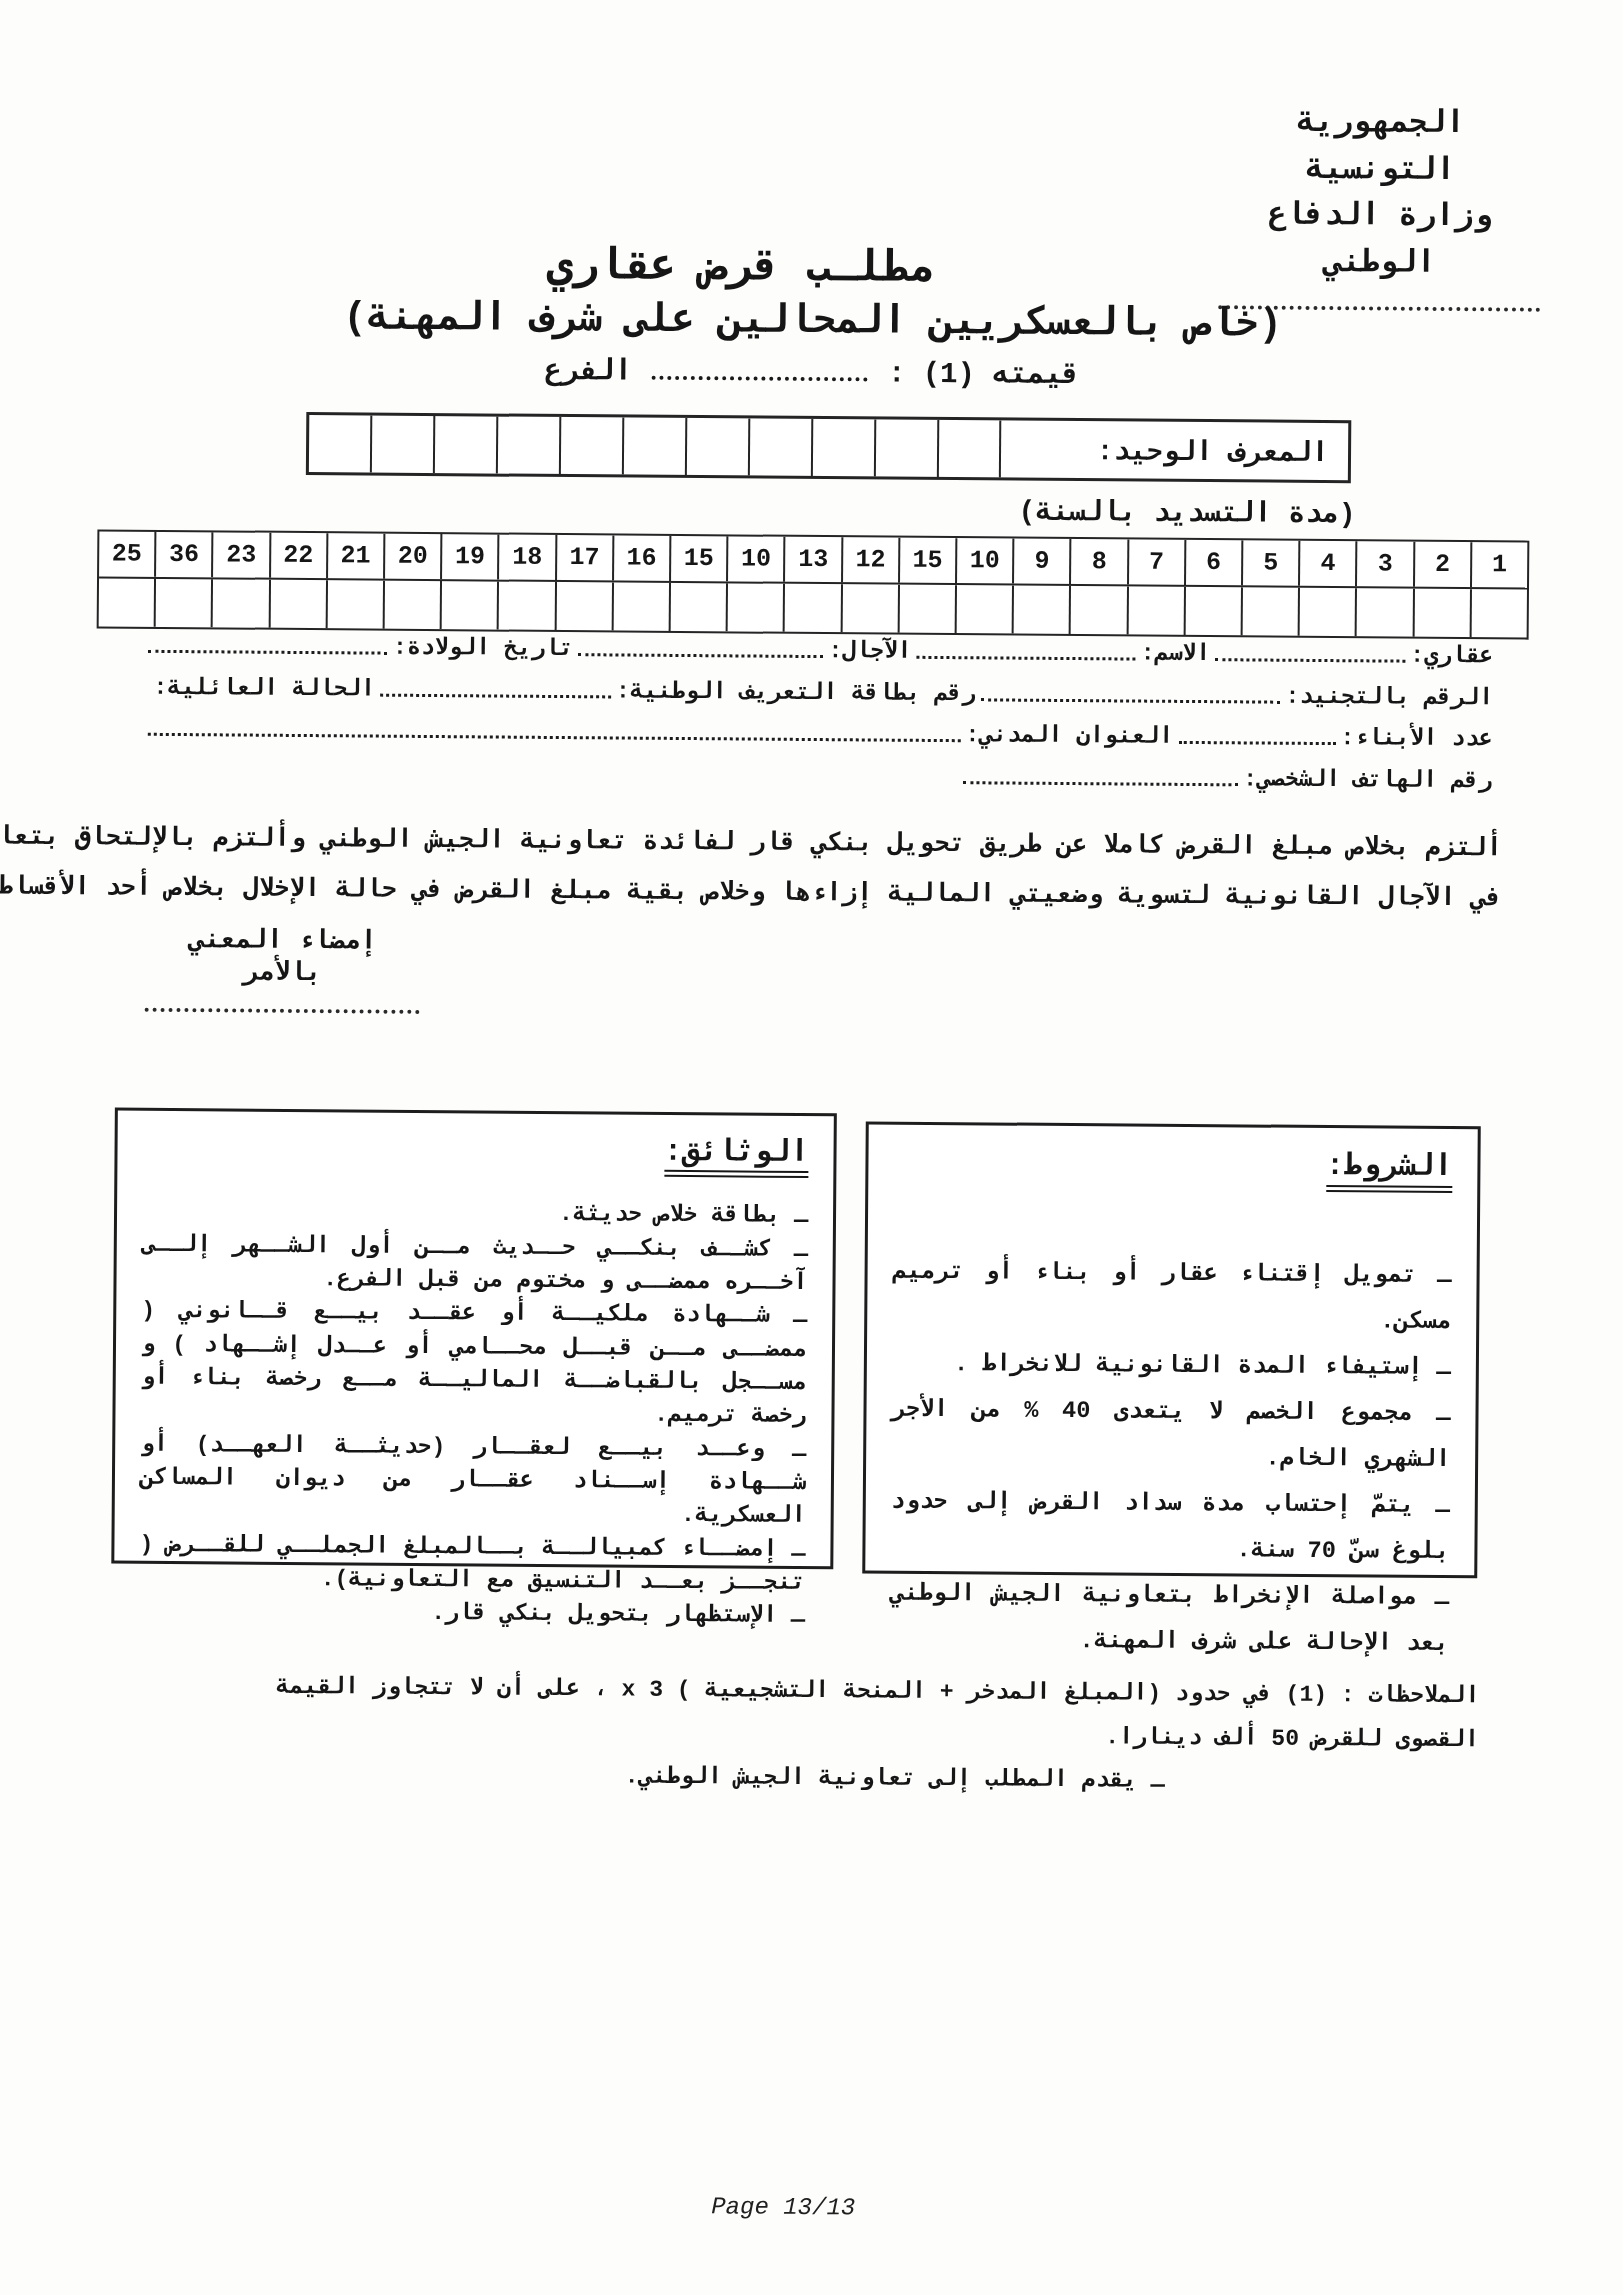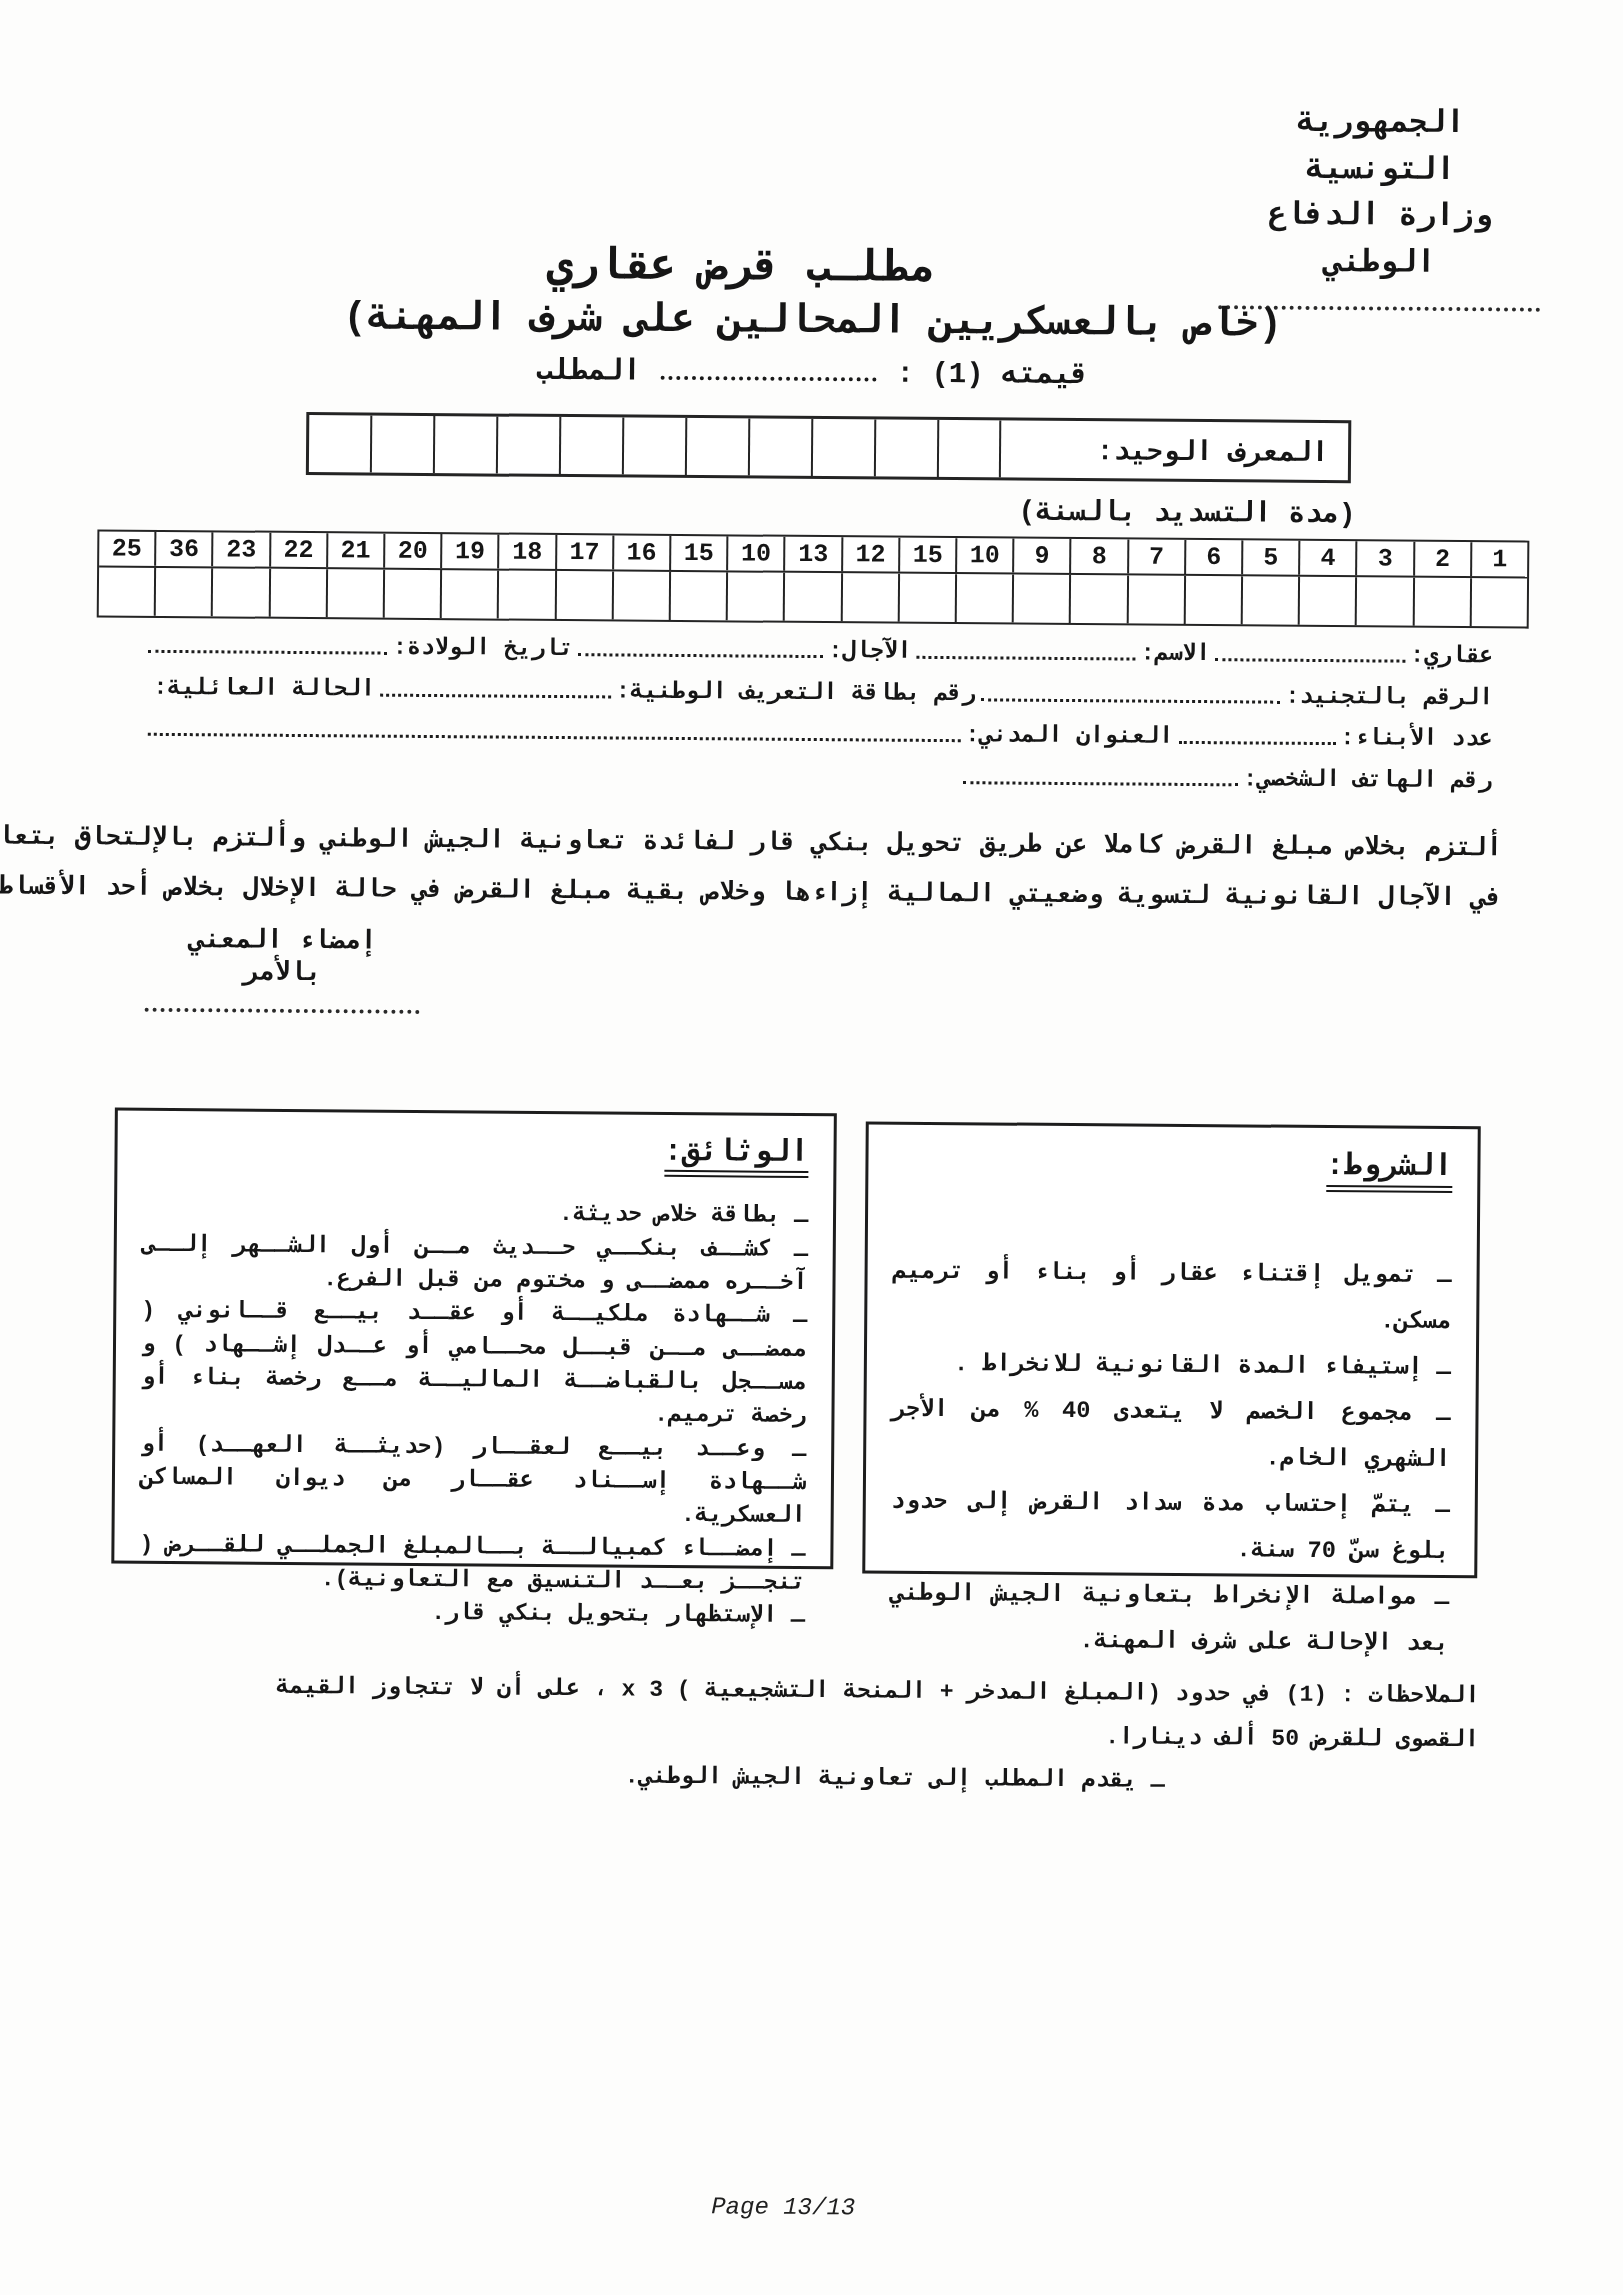--- a/index.html
+++ b/index.html
@@ -30,21 +30,21 @@
   .uid-cell { flex:1; border-right:2px solid #242424; }
   .uid-cell:last-child { border-right:none; }
   .uid-cells .uid-cell:first-child { border-left:none; }
   .uid-cells { border-right:2px solid #242424; }
 
   
   .ycap { position:absolute; top:492px; right:267px; font-weight:bold; font-size:28px; direction:rtl; }
   .ytable { position:absolute; top:535px; left:98px; width:1428px; border:2.6px solid #242424; background:#fff; }
   .yrow { display:flex; direction:ltr; }
   .ycell { flex:1; display:flex; align-items:center; justify-content:center;
-           border-left:2px solid #242424; font-weight:bold; font-size:25px; height:34px; }
+           border-left:2px solid #242424; font-weight:bold; font-size:25px; height:45px; }
   .yrow .ycell:first-child { border-left:none; }
   .ybody { border-top:2px solid #242424; }
   .ybody .ycell { height:48px; }
 
   
   .fields { position:absolute; top:636px; right:128px; left:145px; direction:rtl;
             font-weight:bold; font-size:23px; }
   .frow { display:flex; align-items:flex-end; margin-bottom:13.7px; }
   .flabel { white-space:nowrap; }
   .fdots { border-bottom:3.3px dotted #1c1c1c; margin:0 5.2px 5.9px 5.2px; }
@@ -93,21 +93,21 @@
       <div>وزارة الدفاع الوطني</div>
       <div class="hdr-dots"></div>
     </div>
 
     <div class="title-wrap">
       <div class="title-main">مطلـب قرض عقاري</div>
       <div class="title-sub">(خاص بالعسكريين المحالين على شرف المهنة)</div>
       <div class="value-line">
         <span>قيمته (1) :</span>
         <span class="vdots"></span>
-        <span>المطلب</span>
+        <span>الفرع</span>
       </div>
     </div>
 
     <div class="uid">
       <div class="uid-label">المعرف الوحيد:</div>
       <div class="uid-cells">
           <div class="uid-cell"></div>
           <div class="uid-cell"></div>
           <div class="uid-cell"></div>
           <div class="uid-cell"></div>

